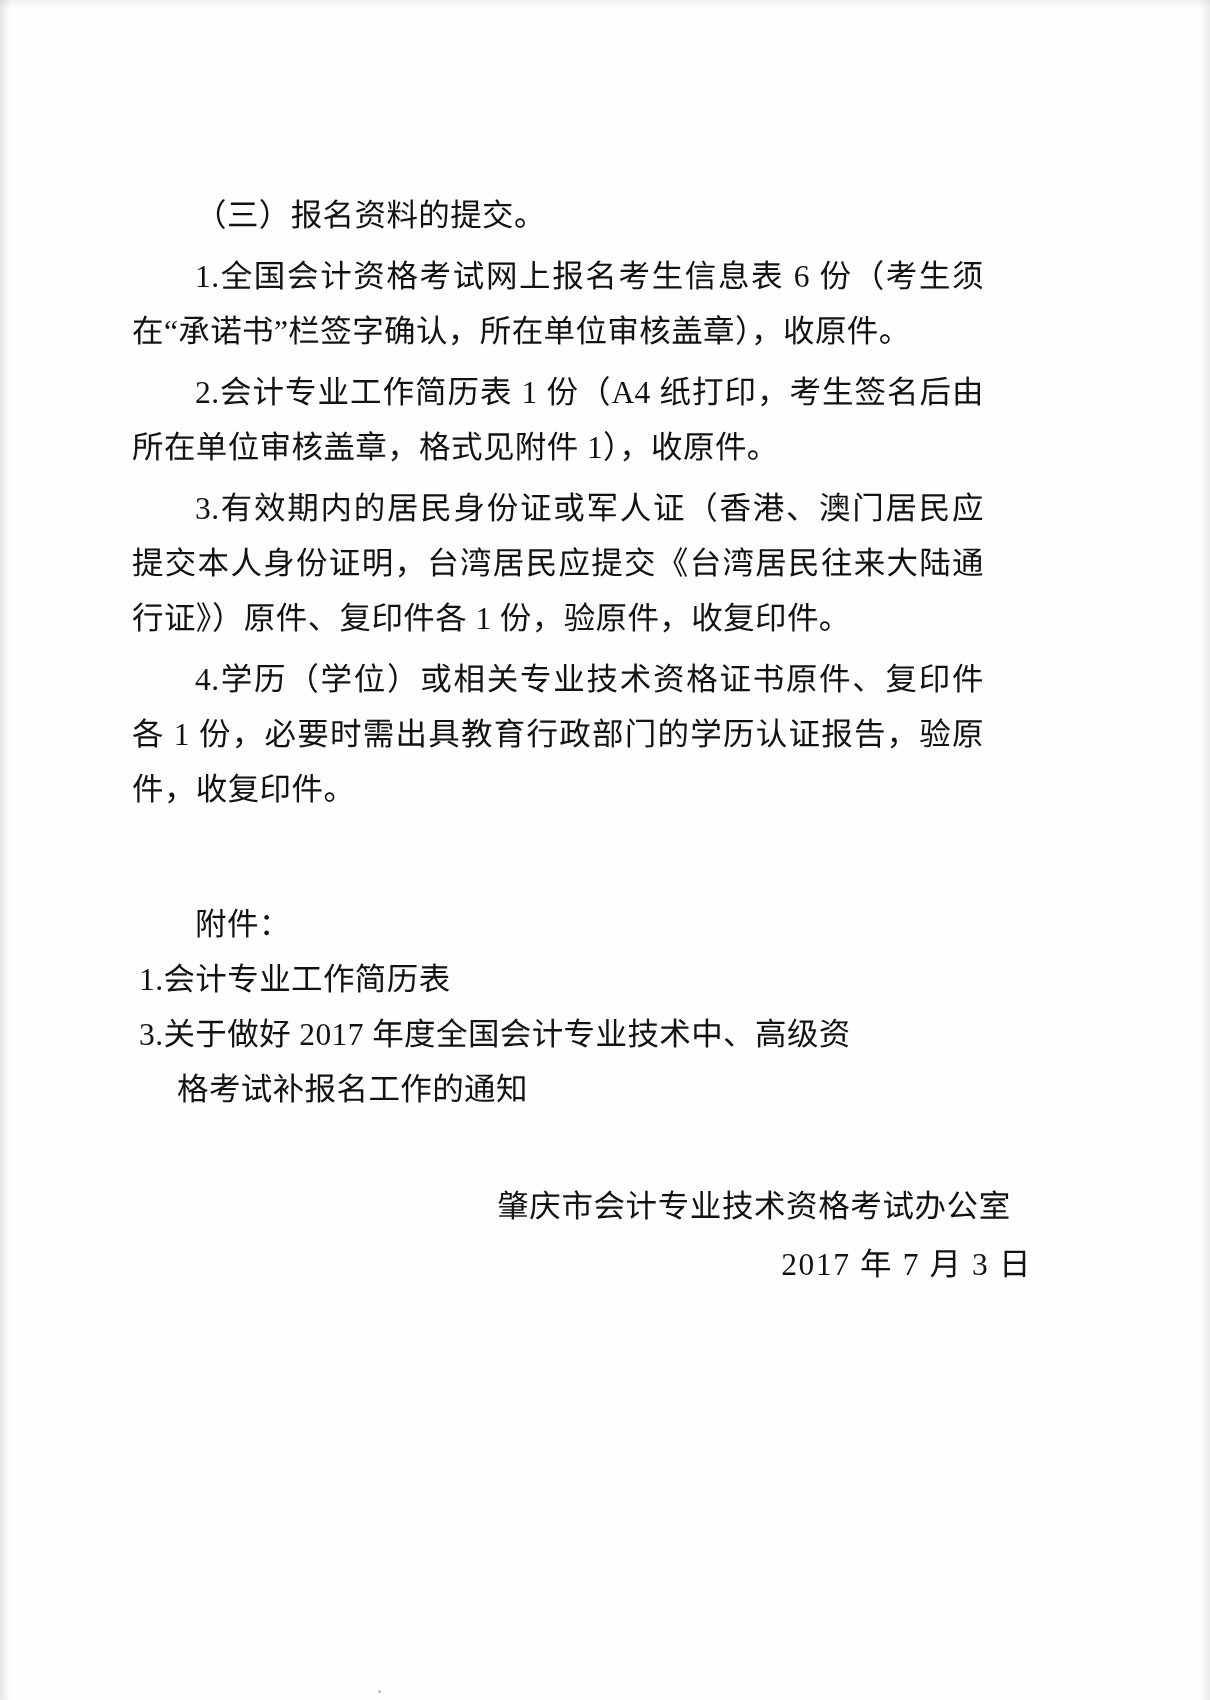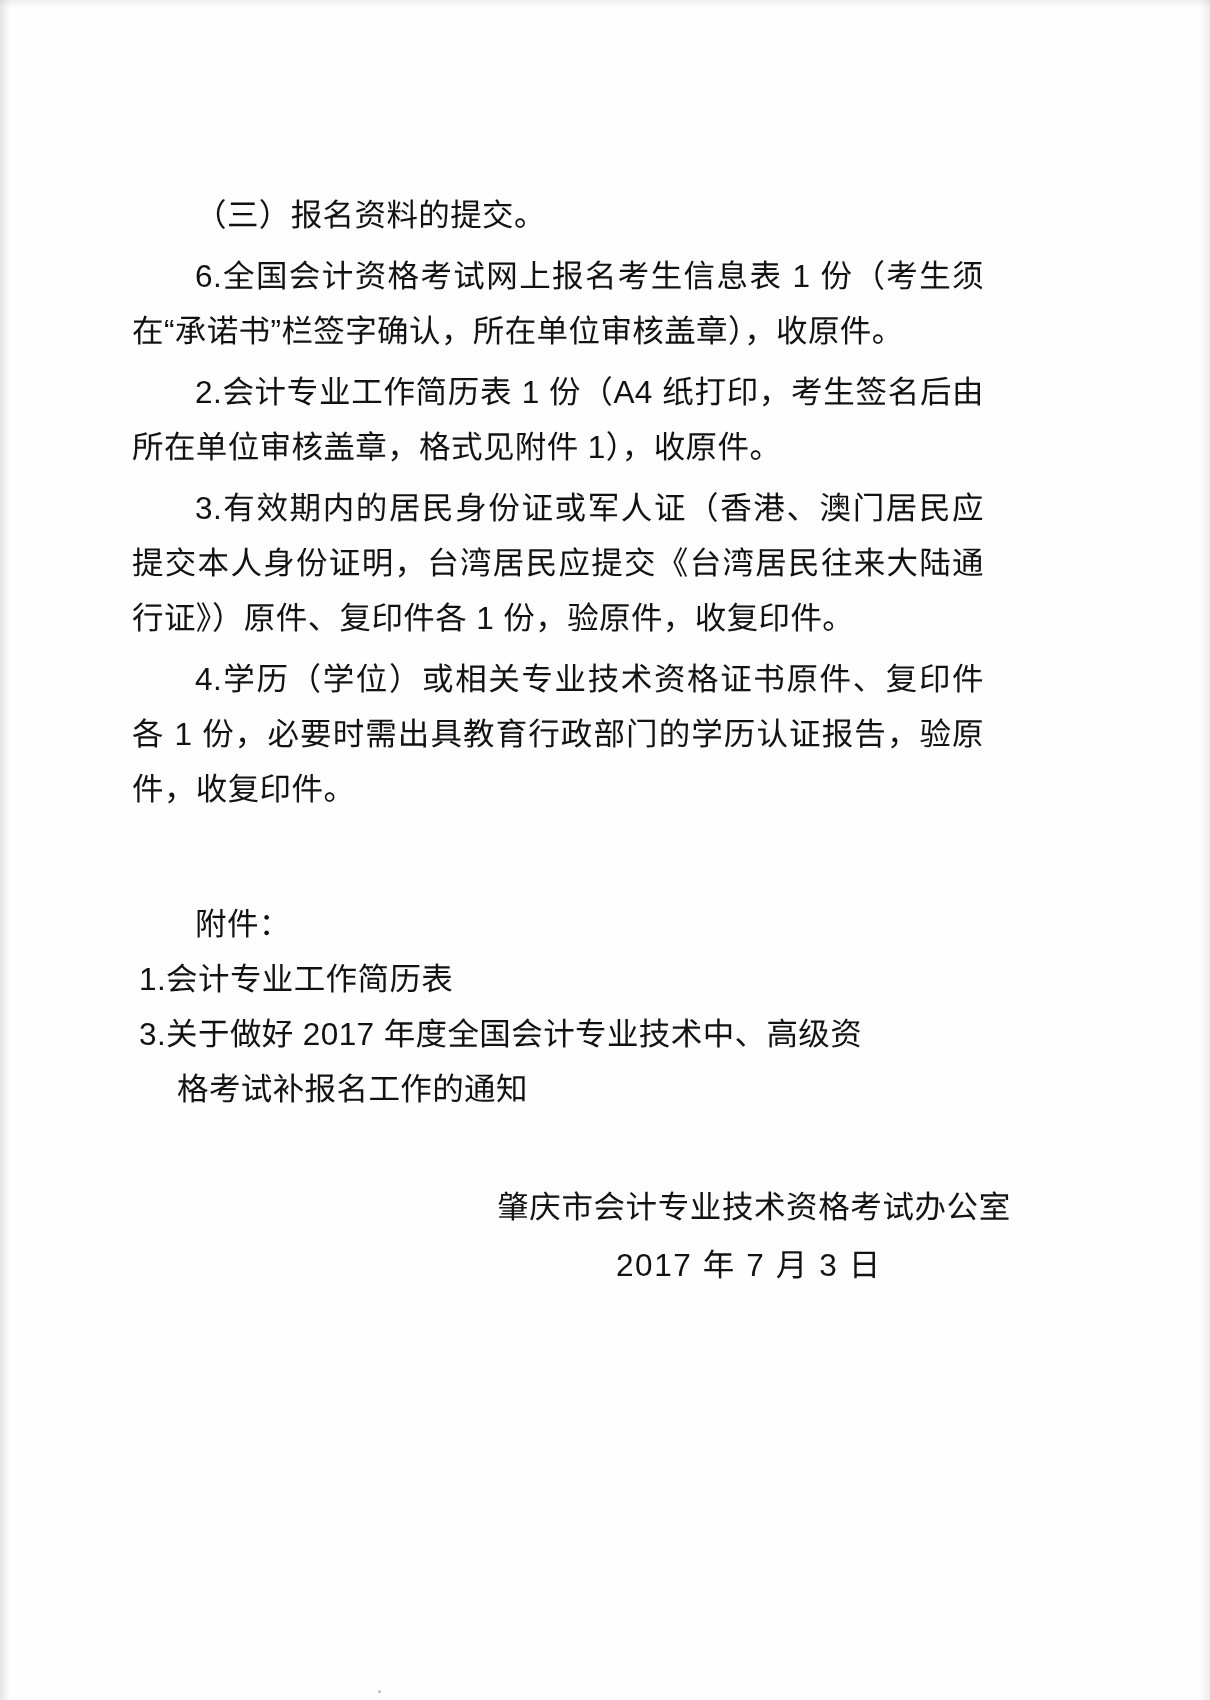--- a/index.html
+++ b/index.html
@@ -8,21 +8,21 @@
     padding: 0;
     background: #ffffff;
   }
   .page {
     position: relative;
     width: 1210px;
     height: 1700px;
     margin: 0 auto;
     background: #fefefe;
     overflow: hidden;
-    font-family: Liberation Sans, sans-serif;
+    font-family: Liberation Serif, serif;
     color: #121212;
     -webkit-font-smoothing: antialiased;
   }
   
   .scan-edge-left,
   .scan-edge-right {
     position: absolute;
     top: 0;
     bottom: 0;
     width: 10px;
@@ -101,21 +101,21 @@
     font-size: 31.5px;
     line-height: 58px;
     letter-spacing: 0.6px;
   }
   .sign-org {
     text-align: center;
     padding-left: 344px;
     white-space: nowrap;
   }
   .sign-date {
-    text-align: left;
+    text-align: right;
     padding-left: 484px;
     white-space: nowrap;
     letter-spacing: 1.6px;
   }
 
   .footer-dot {
     position: absolute;
     left: 378px;
     top: 1690px;
     width: 3px;
@@ -130,21 +130,21 @@
 <div class="page">
 
   <div class="scan-edge-top"></div>
   <div class="scan-edge-left"></div>
   <div class="scan-edge-right"></div>
 
   <div class="content">
 
     <p class="para">（三）报名资料的提交。</p>
 
-    <p class="para">6.全国会计资格考试网上报名考生信息表 1 份（考生须在“承诺书”栏签字确认，所在单位审核盖章），收原件。</p>
+    <p class="para">1.全国会计资格考试网上报名考生信息表 6 份（考生须在“承诺书”栏签字确认，所在单位审核盖章），收原件。</p>
 
     <p class="para">2.会计专业工作简历表 1 份（A4 纸打印，考生签名后由所在单位审核盖章，格式见附件 1），收原件。</p>
 
     <p class="para">3.有效期内的居民身份证或军人证（香港、澳门居民应提交本人身份证明，台湾居民应提交《台湾居民往来大陆通行证》）原件、复印件各 1 份，验原件，收复印件。</p>
 
     <p class="para">4.学历（学位）或相关专业技术资格证书原件、复印件各 1 份，必要时需出具教育行政部门的学历认证报告，验原件，收复印件。</p>
 
     <div class="spacer-block"></div>
 
     <div class="attach">

